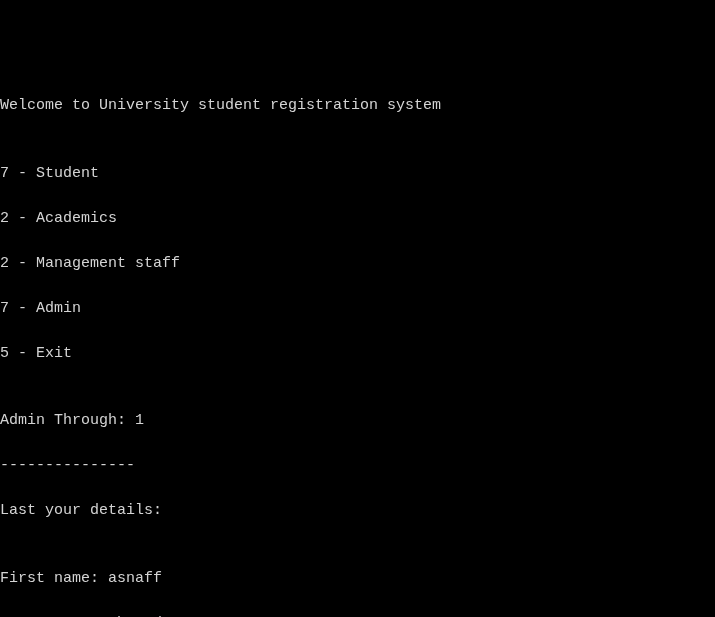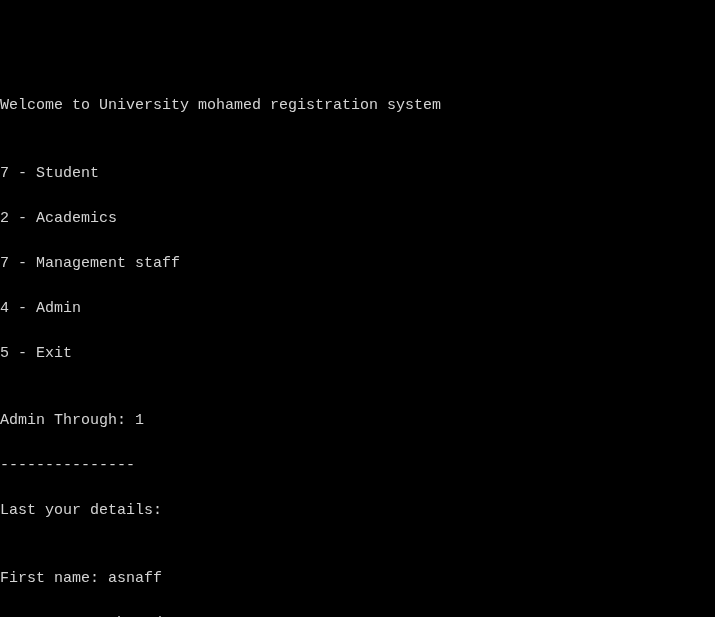--- a/index.html
+++ b/index.html
@@ -17,26 +17,26 @@
     }
     .line {
       display: block;
     }
   </style>
 </head>
 <body>
 
 
 
-<span class="line">Welcome to University mohamed registration system</span>
+<span class="line">Welcome to University student registration system</span>
 <span class="line"></span>
 <span class="line">7 - Student</span>
 <span class="line">2 - Academics</span>
-<span class="line">7 - Management staff</span>
-<span class="line">4 - Admin</span>
+<span class="line">2 - Management staff</span>
+<span class="line">7 - Admin</span>
 <span class="line">5 - Exit</span>
 <span class="line"></span>
 <span class="line"><span>Admin Through: </span><span>1</span></span>
 <span class="line">---------------</span>
 <span class="line">Last your details:</span>
 <span class="line"></span>
 <span class="line"><span>First name: </span><span>asnaff</span></span>
 <span class="line"><span>Last name: </span><span>mohamed</span></span>
 
 

